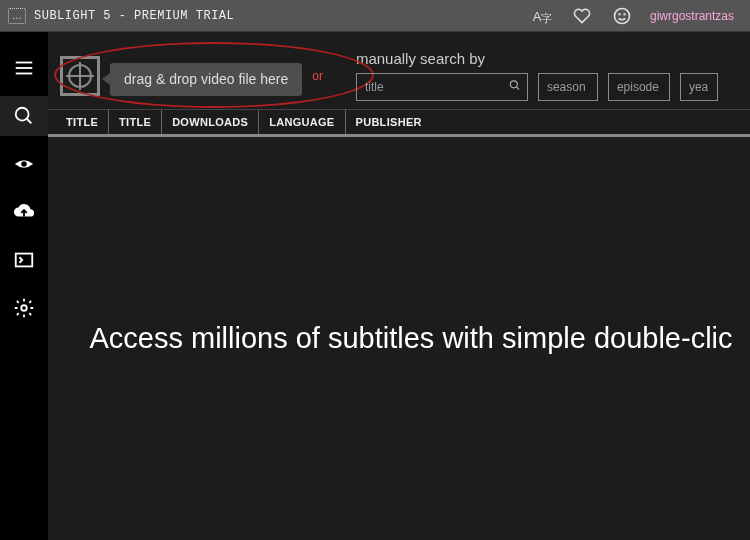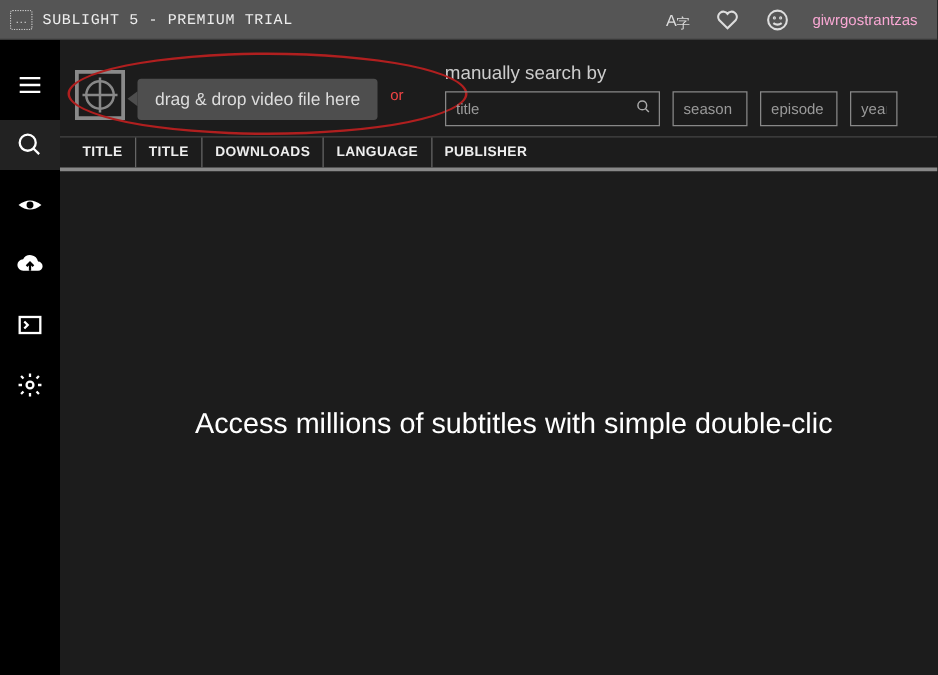--- a/index.html
+++ b/index.html
@@ -165,21 +165,21 @@
     flex: 1;
     display: flex;
     flex-direction: column;
     justify-content: center;
     align-items: center;
     text-align: center;
     padding: 0 0 0 24px;
     color: #fff;
   }
   .hero-line {
-    font-size: 23px;
+    font-size: 29px;
     font-weight: 400;
     white-space: nowrap;
     line-height: 1.35;
   }
 </style>
 </head>
 <body>
 
 <div class="titlebar">
   <div class="titlebar-icon">…</div>

